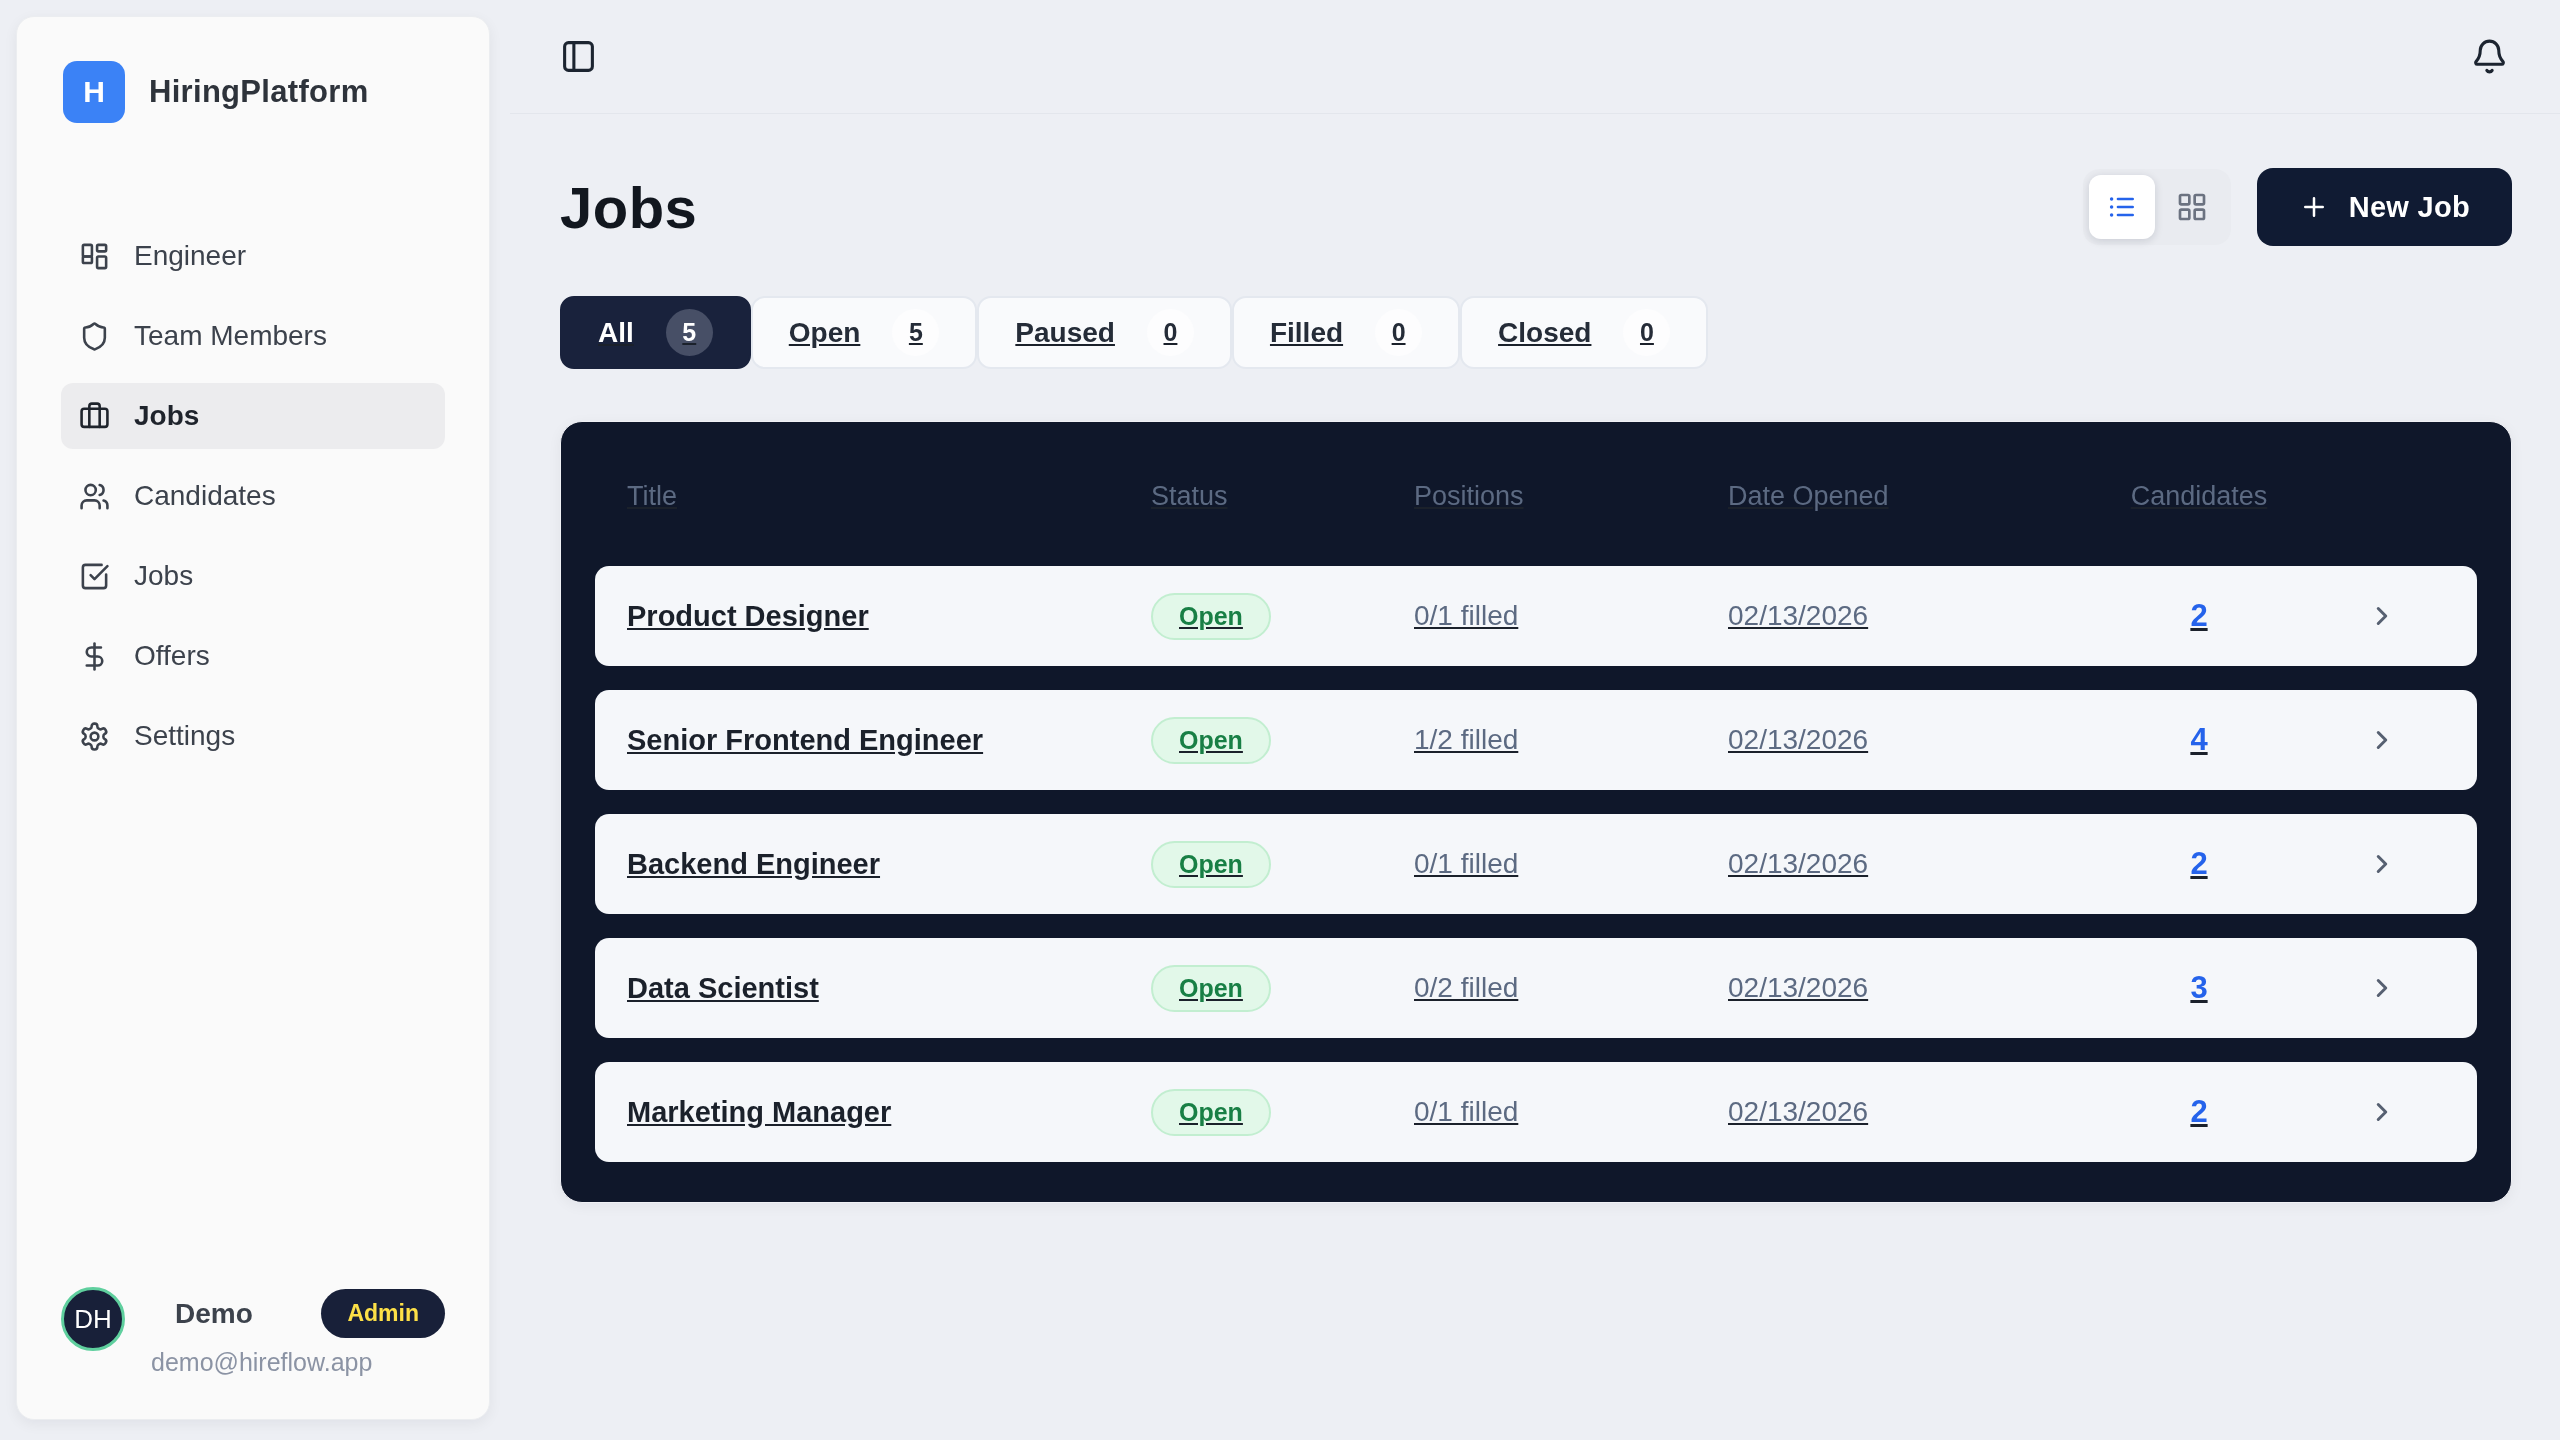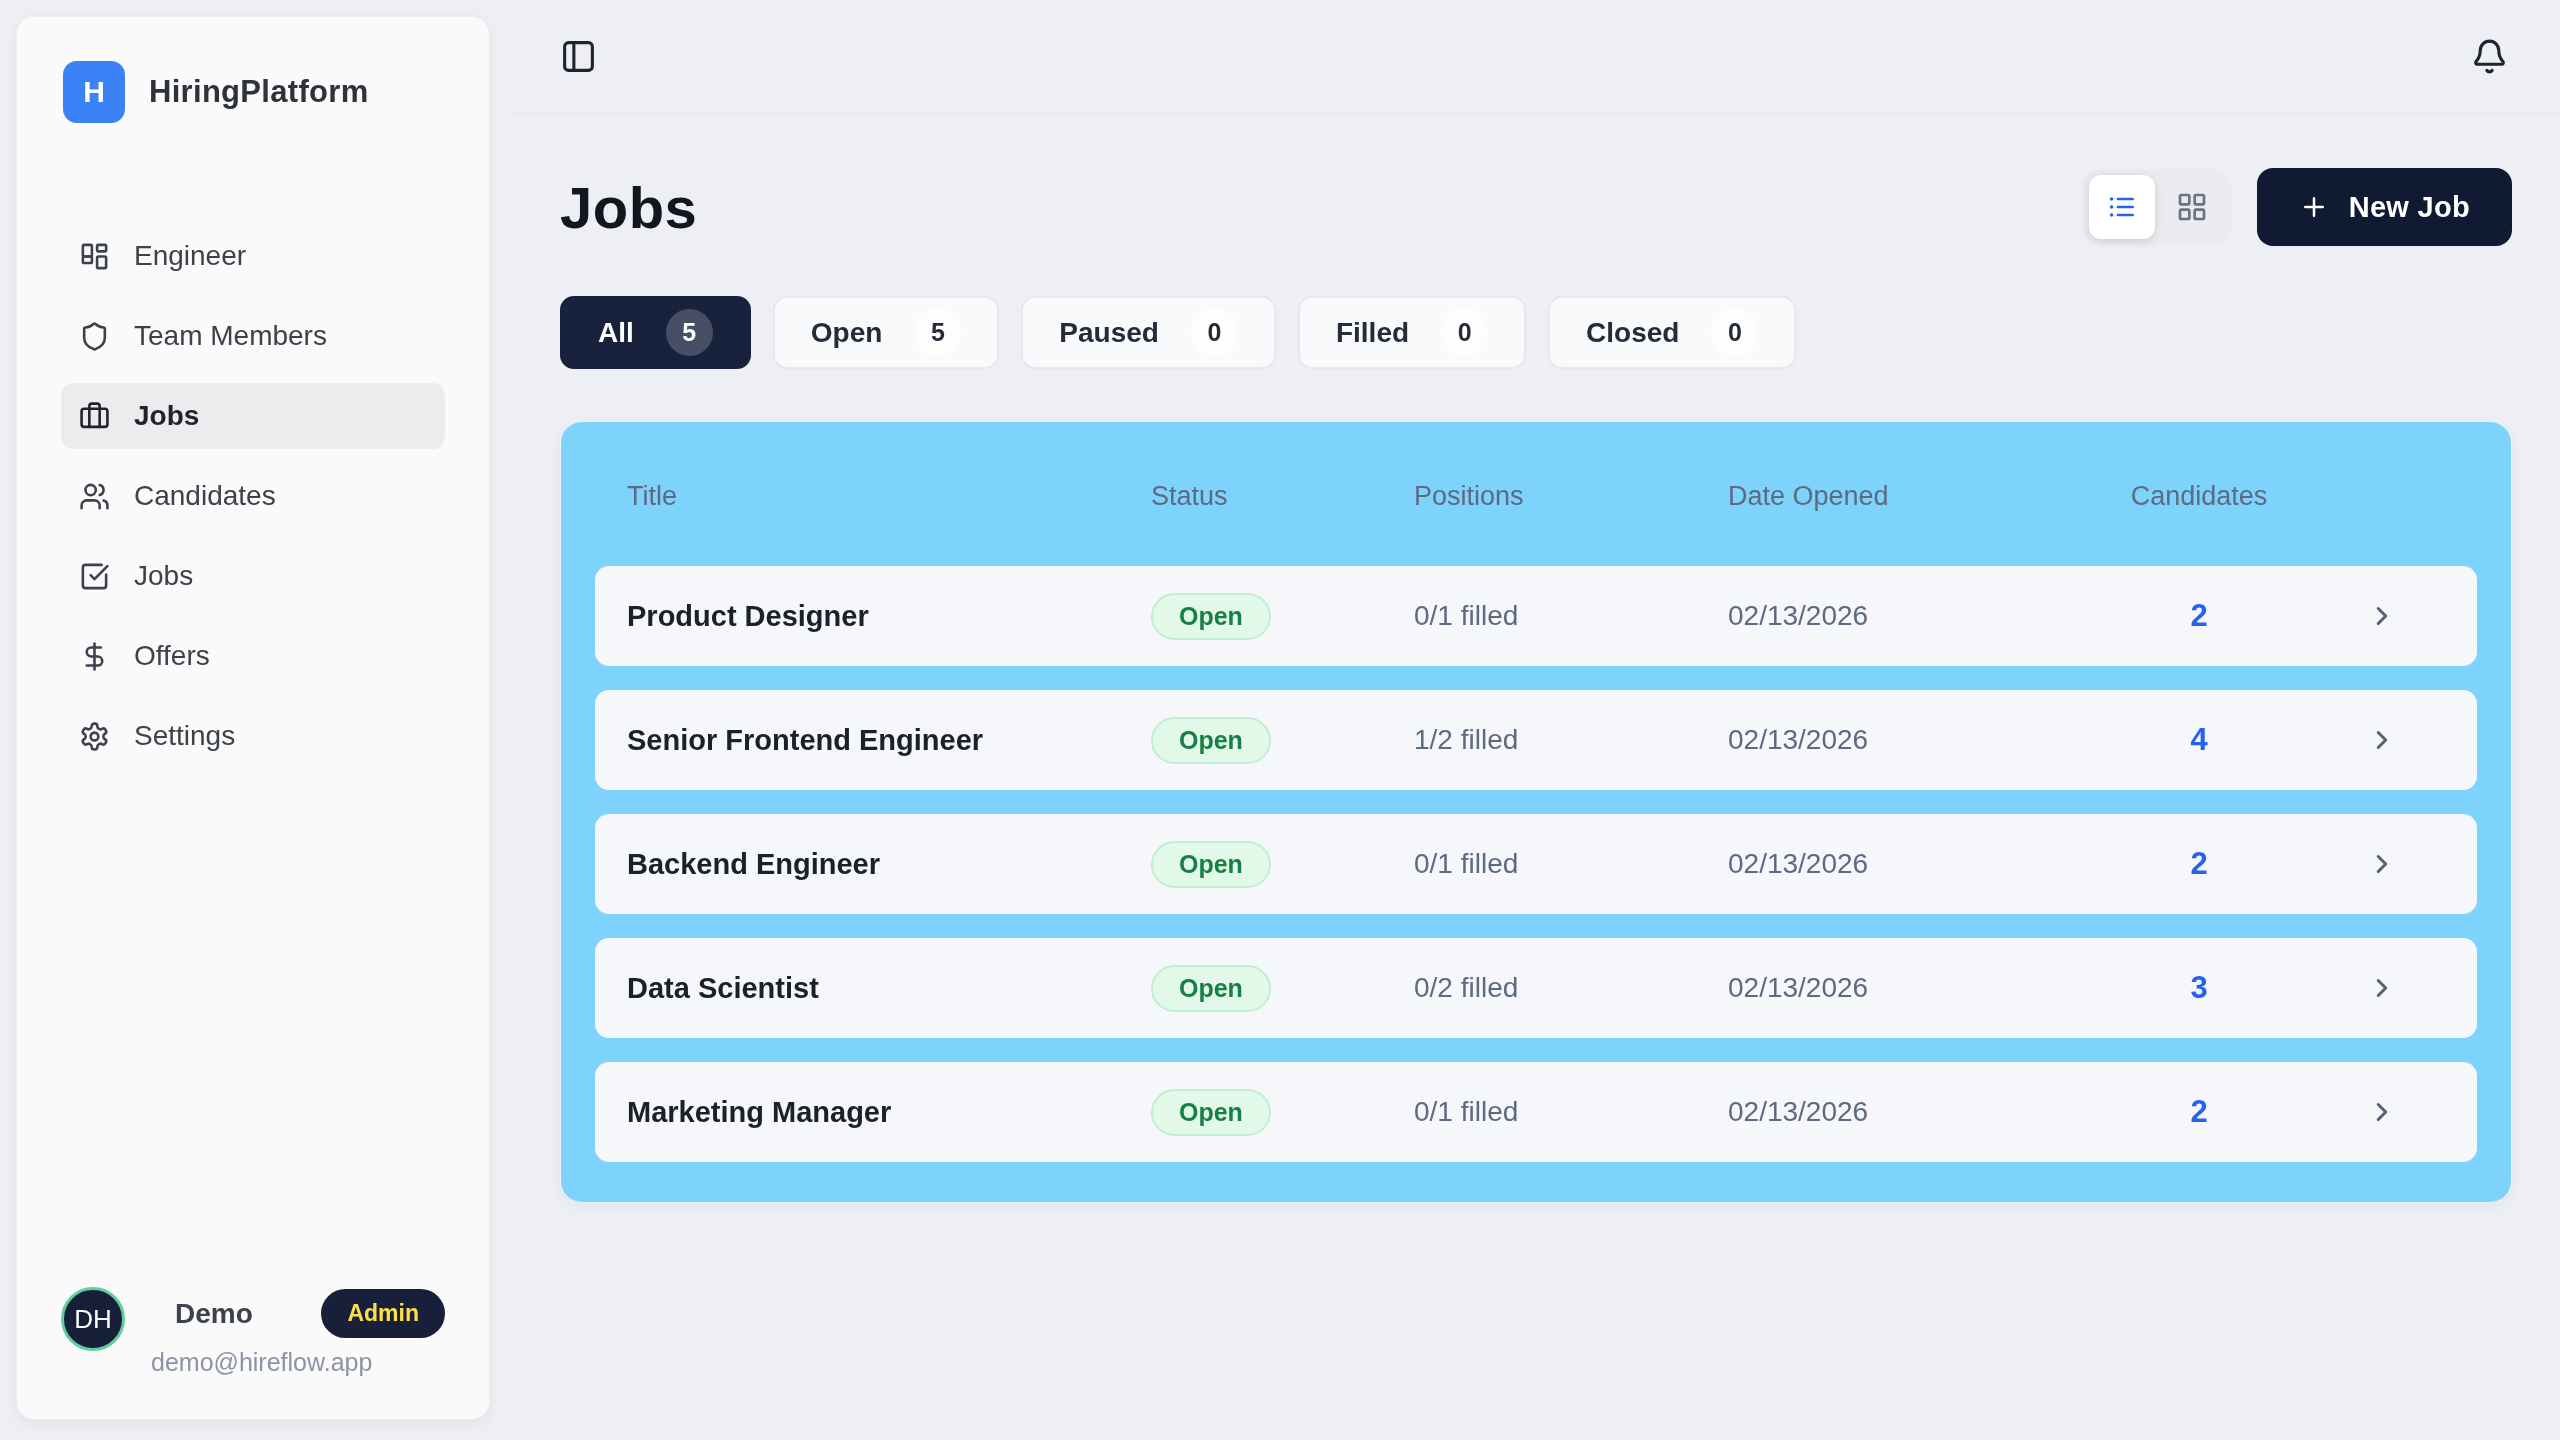--- a/index.html
+++ b/index.html
@@ -71,37 +71,37 @@
   }
   .vt-btn.active { background:#ffffff; box-shadow:0 2px 8px rgba(15,23,42,.14); color:#2563eb; }
   .vt-btn svg { width:32px; height:32px; }
   .new-job-btn {
     height:78px; background:#101b33; color:#fff; border:none; border-radius:16px;
     font-family:inherit; font-size:29px; font-weight:600; letter-spacing:.3px;
     display:flex; align-items:center; gap:20px; padding:0 42px; cursor:pointer;
   }
   .new-job-btn svg { width:30px; height:30px; }
 
-  .filters { display:flex; gap:22px; margin-top:50px; }
+  .filters { display:flex; margin-top:50px;text-decoration:underline; }
   .filter-pill {
     height:73px; border-radius:14px; display:flex; align-items:center; gap:32px;
     padding:0 36px; font-family:inherit; font-size:28px; font-weight:600;
     background:#f9fafc; border:2px solid #e4e8ef; color:#252c38; cursor:pointer;
   }
   .filter-count {
     min-width:47px; height:47px; padding:0 15px; border-radius:999px;
     display:flex; align-items:center; justify-content:center;
     font-size:25px; font-weight:600; background:#fdfdfe; color:#252c38;
   }
   .filter-pill.active { background:#19223c; border-color:#19223c; color:#ffffff; }
   .filter-pill.active .filter-count { background:#474f66; color:#ffffff; }
 
   .card {
-    margin-top:52px; background:#7dd3fc; border:1px solid #f0f1f5; border-radius:22px;
-    padding:28px 34px 40px; box-shadow:0 3px 14px rgba(15,23,42,.05);
+    margin-top:52px; background:#0f172a; border:1px solid #f0f1f5; border-radius:22px;
+    padding:28px 34px 40px; box-shadow:0 3px 14px rgba(15,23,42,.05);text-decoration:underline;
   }
   .tgrid {
     display:grid; grid-template-columns:524px 263px 314px 351px 240px 1fr;
     align-items:center; padding:0 32px;
   }
   .thead { height:92px; color:#5c6a82; font-size:27px; font-weight:500; }
   .col-center { text-align:center; }
   .trow { height:100px; background:#f5f7fa; border-radius:14px; margin-top:24px; cursor:pointer; }
   .cell-title { font-size:29px; font-weight:600; color:#1b212b; }
   .badge-open {

